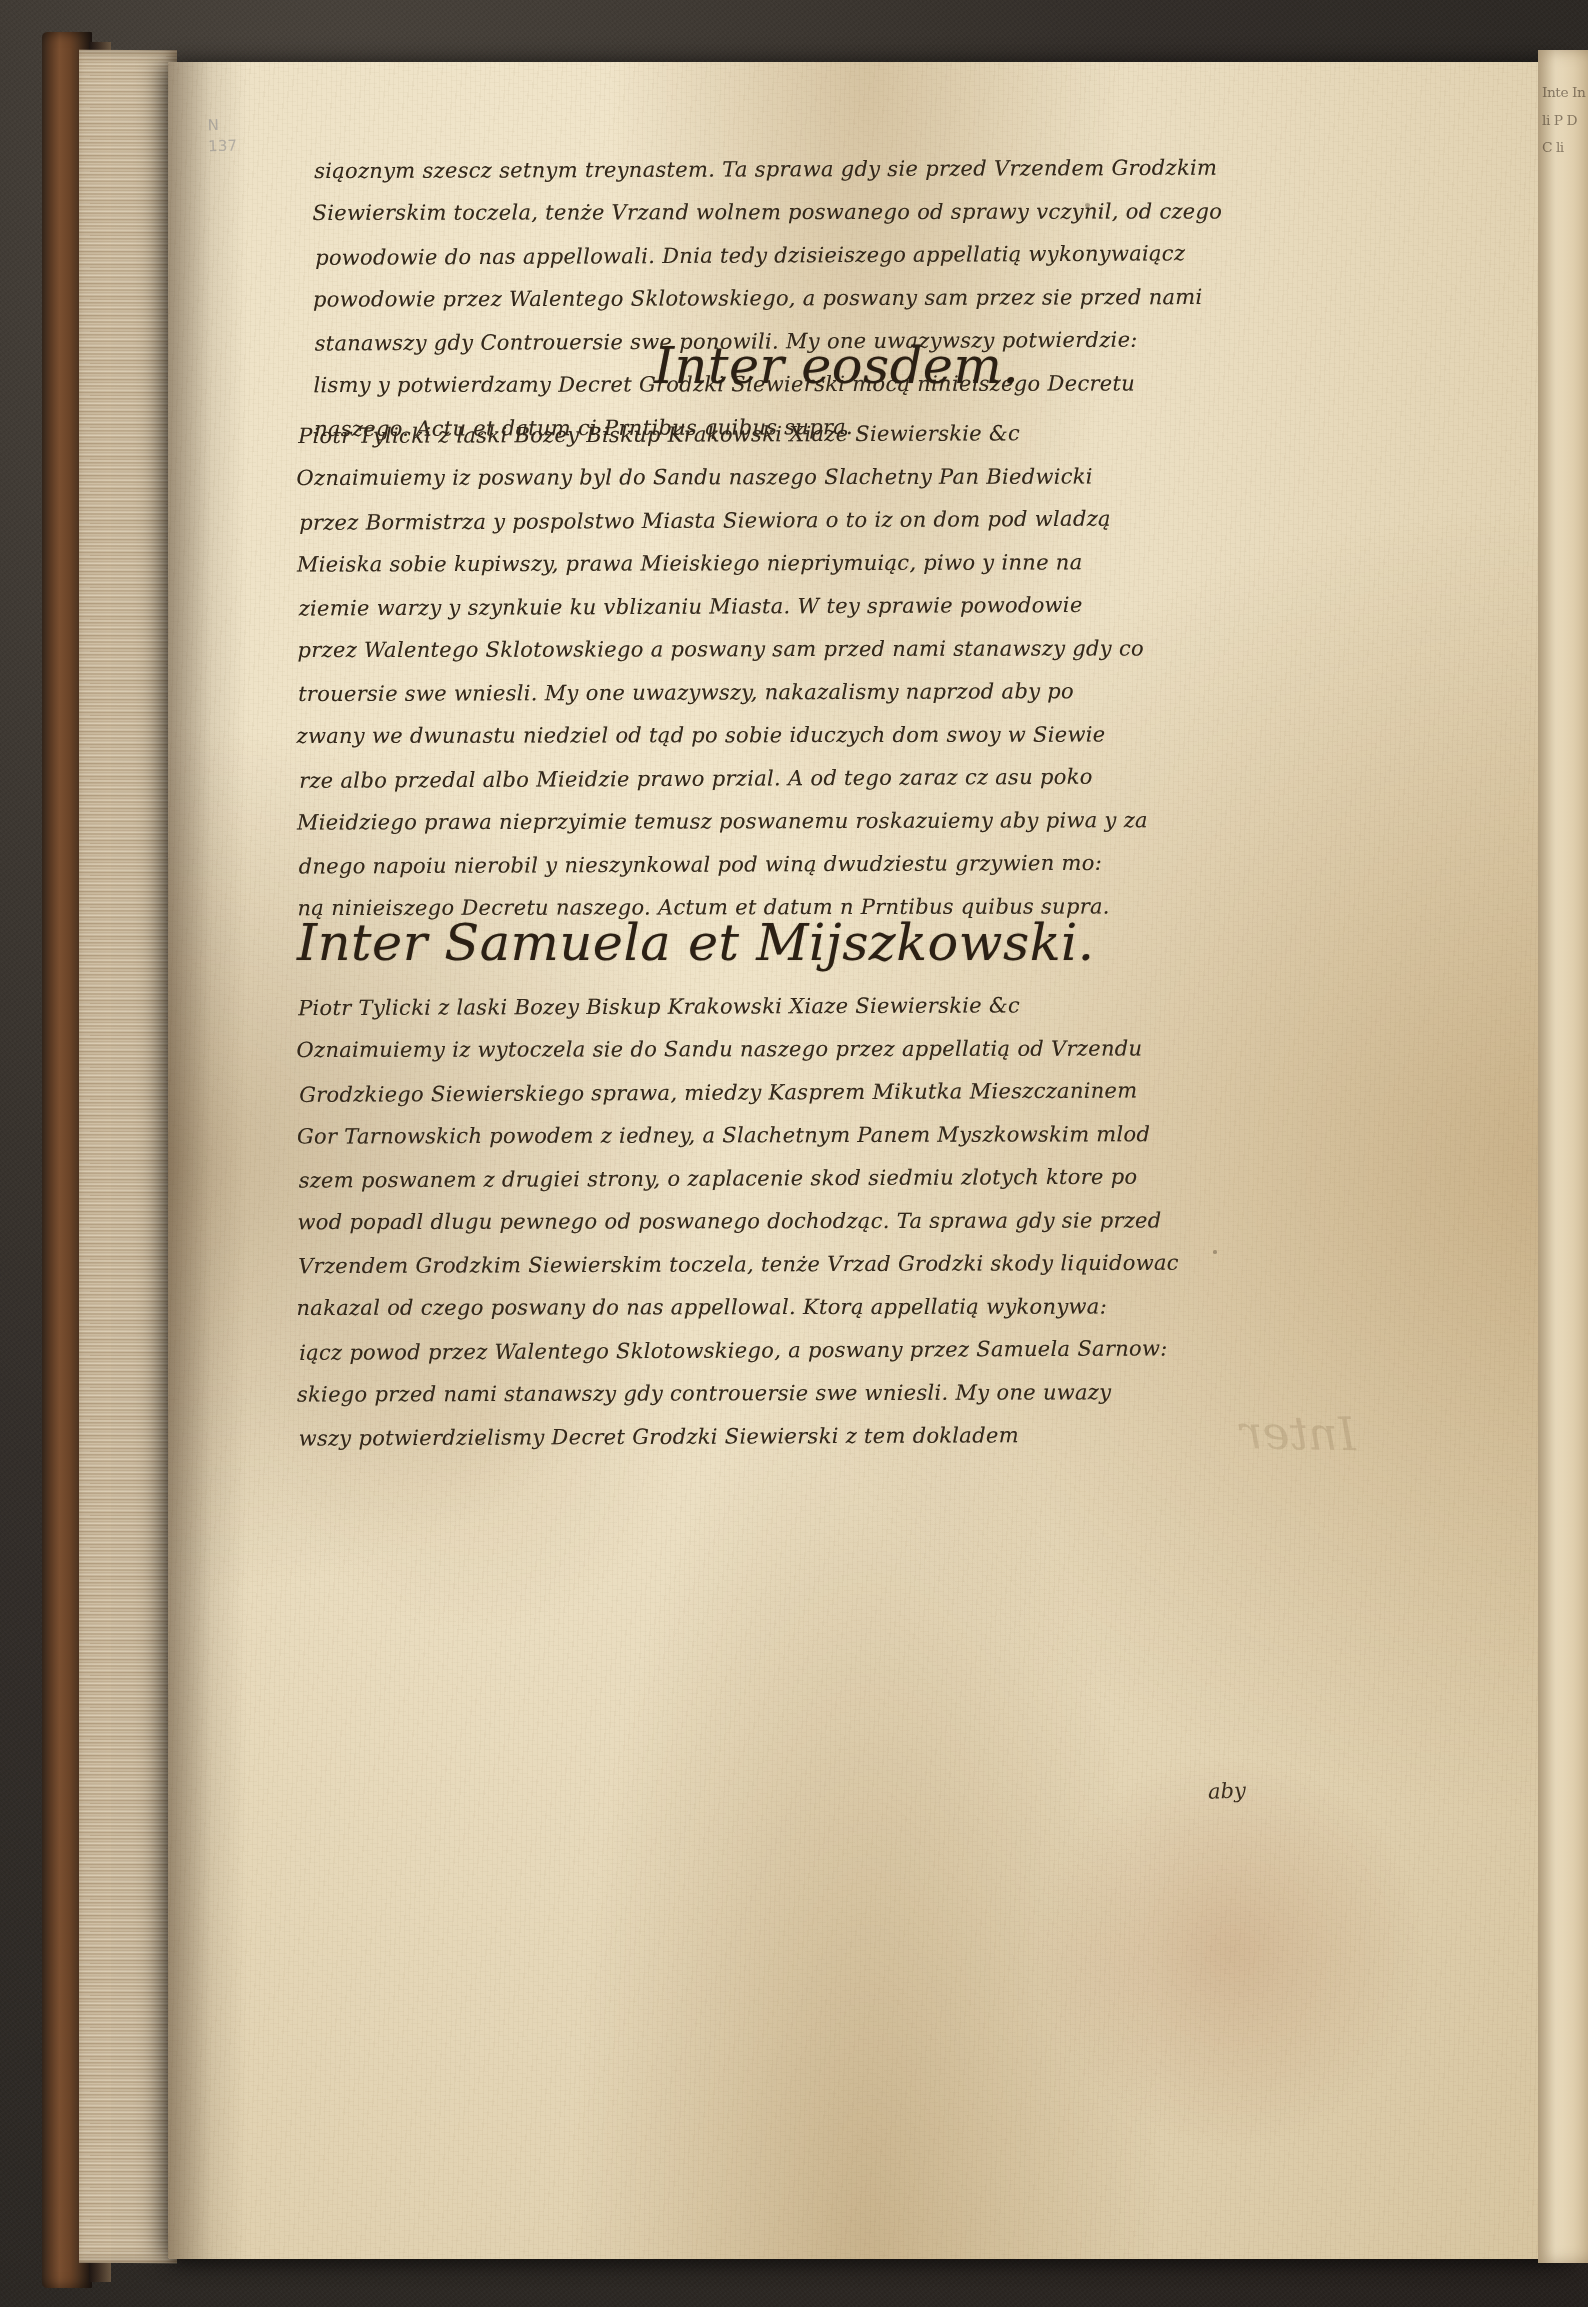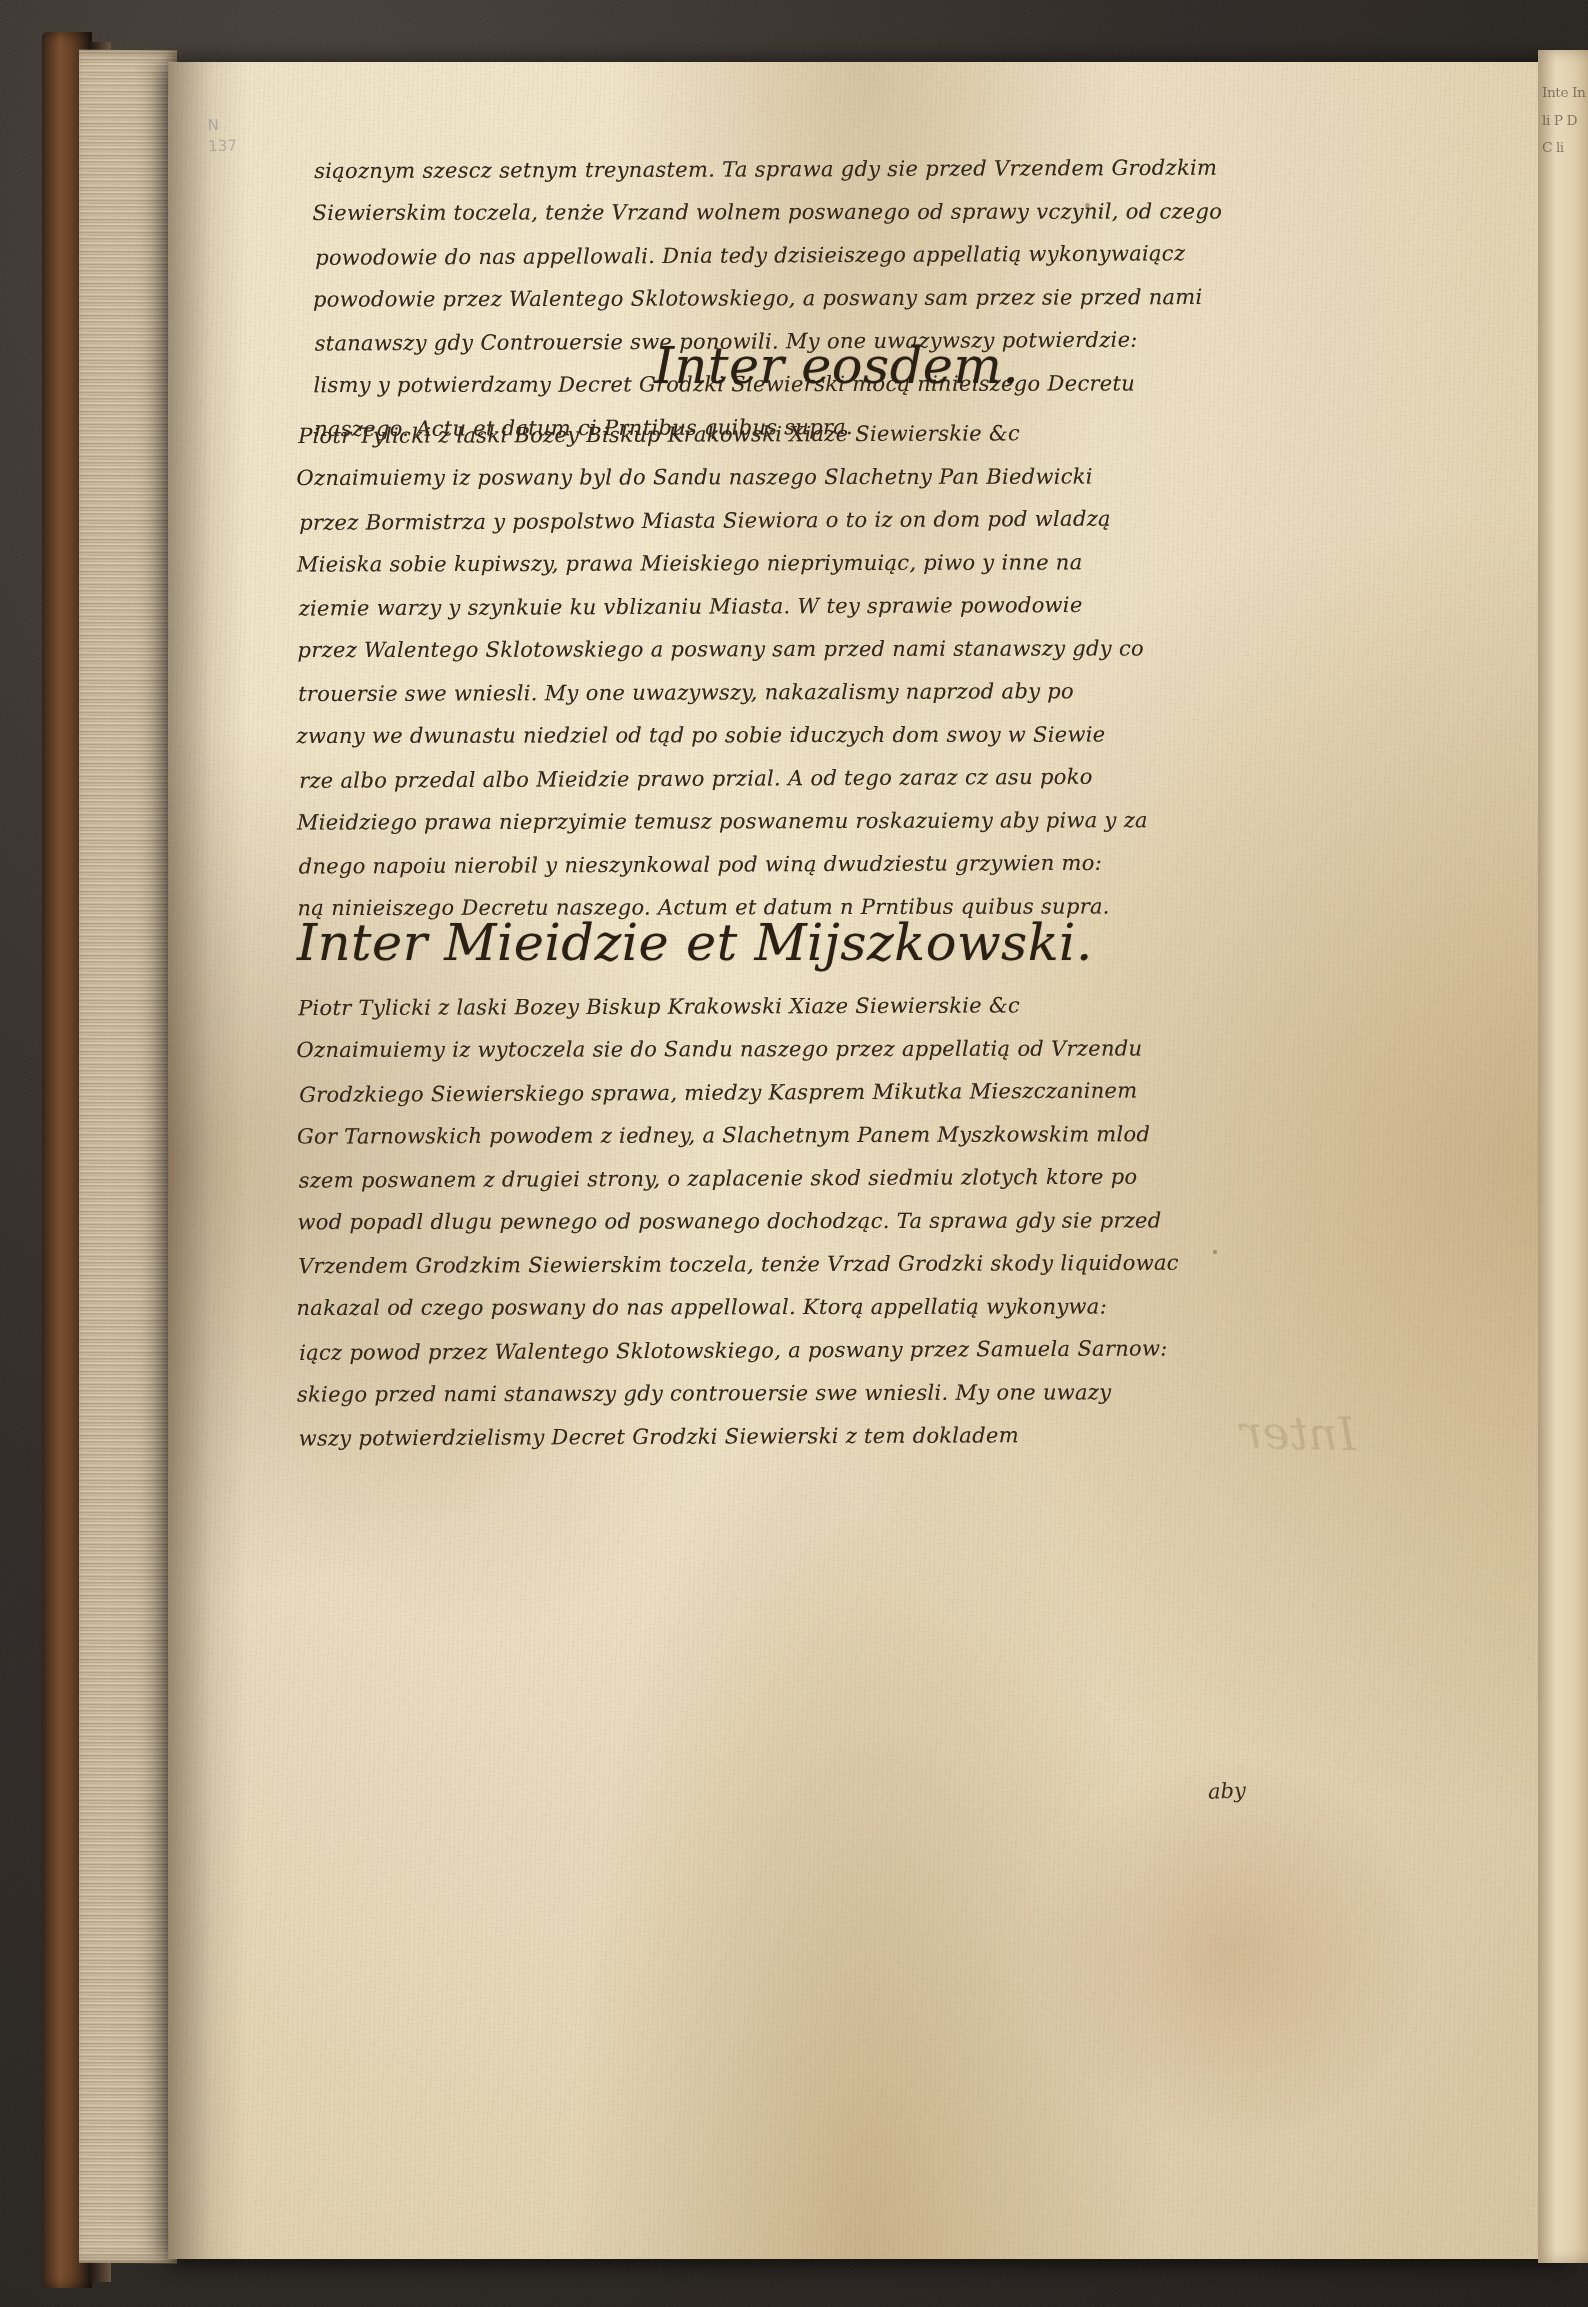--- a/index.html
+++ b/index.html
@@ -288,21 +288,21 @@
       <div class="line">przez Walentego Sklotowskiego a poswany sam przed nami stanawszy gdy co</div>
       <div class="line">trouersie swe wniesli. My one uwazywszy, nakazalismy naprzod aby po</div>
       <div class="line">zwany we dwunastu niedziel od tąd po sobie iduczych dom swoy w Siewie</div>
       <div class="line">rze albo przedal albo Mieidzie prawo przial. A od tego zaraz cz asu poko</div>
       <div class="line">Mieidziego prawa nieprzyimie temusz poswanemu roskazuiemy aby piwa y za</div>
       <div class="line">dnego napoiu nierobil y nieszynkowal pod winą dwudziestu grzywien mo:</div>
       <div class="line">ną ninieiszego Decretu naszego. Actum et datum n Prntibus quibus supra.</div>
     </div>
 
     <div class="sec-2-head">
-      <div class="heading">Inter Mieidzie et Mijszkowski.</div>
+      <div class="heading">Inter Samuela et Mijszkowski.</div>
     </div>
 
     <div class="section sec-3 para-body">
       <div class="line">Piotr Tylicki z laski Bozey Biskup Krakowski Xiaze Siewierskie &amp;c</div>
       <div class="line">Oznaimuiemy iz wytoczela sie do Sandu naszego przez appellatią od Vrzendu</div>
       <div class="line">Grodzkiego Siewierskiego sprawa, miedzy Kasprem Mikutka Mieszczaninem</div>
       <div class="line">Gor Tarnowskich powodem z iedney, a Slachetnym Panem Myszkowskim mlod</div>
       <div class="line">szem poswanem z drugiei strony, o zaplacenie skod siedmiu zlotych ktore po</div>
       <div class="line">wod popadl dlugu pewnego od poswanego dochodząc. Ta sprawa gdy sie przed</div>
       <div class="line">Vrzendem Grodzkim Siewierskim toczela, tenże Vrzad Grodzki skody liquidowac</div>

